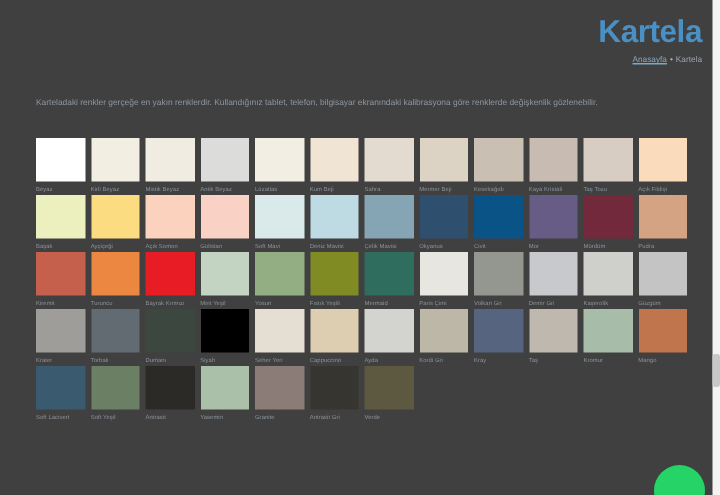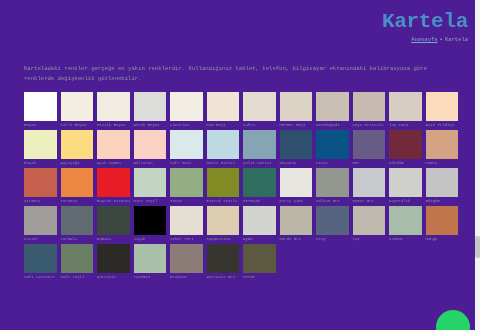--- a/index.html
+++ b/index.html
@@ -2,21 +2,21 @@
 <html><head>
 <meta charset="utf-8">
 <style>
   * { box-sizing: border-box; margin: 0; padding: 0; }
   html, body {
     width: 480px; height: 330px;
     background: #ffffff;
     font-family: "Liberation Sans", sans-serif;
     overflow: hidden;
   }
-  .page { position: relative; width: 480px; height: 330px; background:#4c1d95;font-family:Liberation Mono, monospace; }
+  .page { position: relative; width: 480px; height: 330px; background:#404040; }
 
   
   .header {
     position: absolute; top: 0; right: 12px;
     text-align: right;
     padding-top: 10px;
   }
   .page-title {
     font-size: 21px;
     font-weight: bold;

